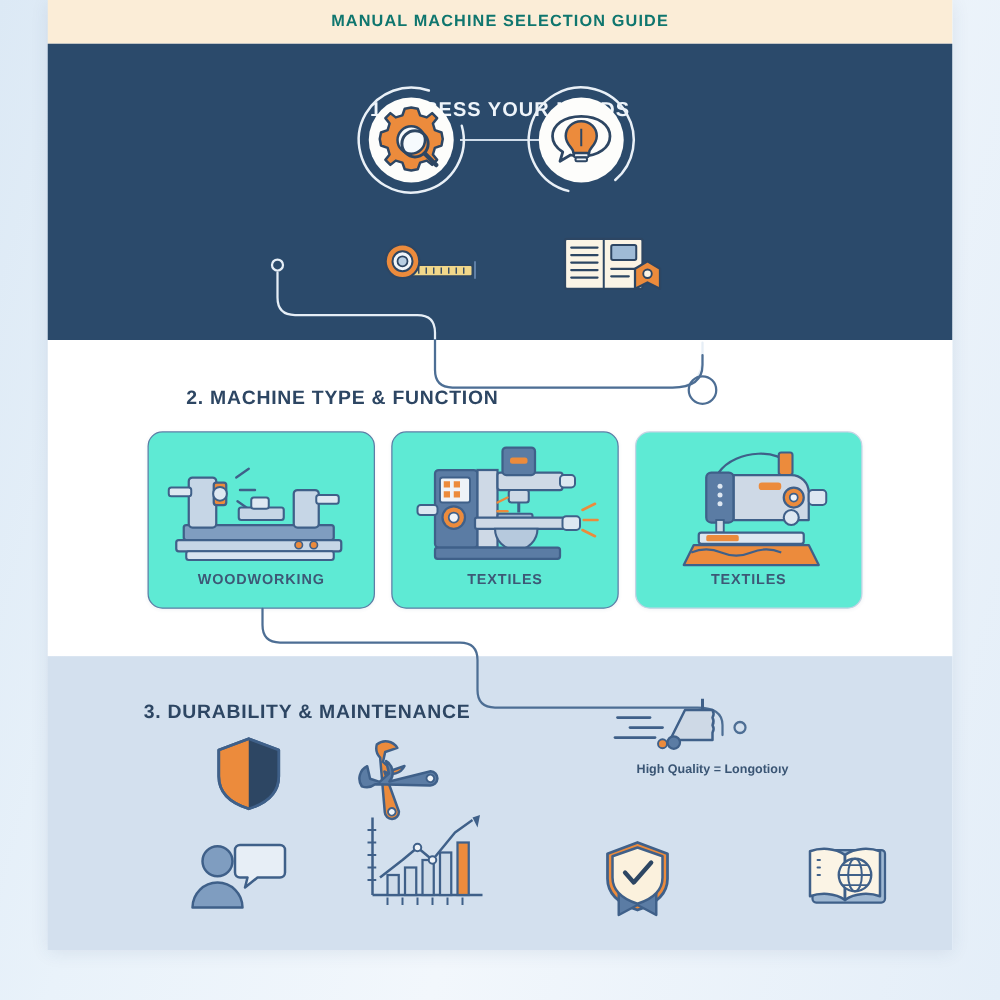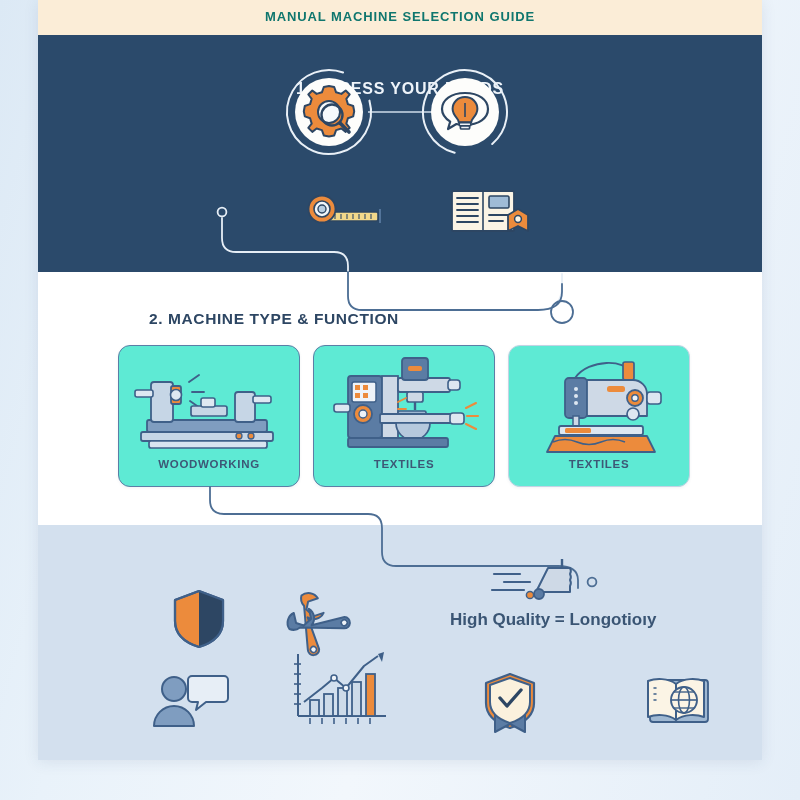--- a/index.html
+++ b/index.html
@@ -43,22 +43,22 @@
     position: absolute;
     font-size: 15.5px; font-weight: 700; letter-spacing: 0.6px;
     color: #2d4663;
   }
   .cap {
     position: absolute; text-align: center;
     font-size: 11.5px; font-weight: 600; letter-spacing: 0.7px;
     color: #3d5876;
   }
   .note {
-    position: absolute; 
-    font-size: 17px; font-weight: 600; color: #3a5574;
+    position: absolute; text-align: center;
+    font-size: 10px; font-weight: 600; color: #3a5574;
   }
   .card {
     position: absolute; border-radius: 12px; background: #5eead4;
     border: 1.6px solid #5c7ea6;
     box-shadow: 0 1px 3px rgba(50,80,120,0.07);
   }
   .card.soft { border-color: #c3d3e4; }
   svg { display: block; overflow: visible; }
   .abs { position: absolute; }
 </style>
@@ -260,20 +260,21 @@
       </svg>
     </div>
     <div class="cap" style="left:0;top:112px;width:180px;">TEXTILES</div>
   </div>
 
   <svg class="abs" style="left:0;top:0;width:724px;height:760px;pointer-events:none">
     <path d="M172 487 V500 Q172 514 186 514 H330 Q344 514 344 528 V552 Q344 566 358 566 H520 Q540 566 540 580 V588" fill="none" stroke="#4d6e94" stroke-width="1.8" stroke-linecap="round"></path>
     <circle cx="554" cy="582" r="4.4" fill="none" stroke="#4d6e94" stroke-width="1.8"></circle>
   </svg>
 
+  <div class="sec-head-dark" style="left:77px;top:561px;">3. DURABILITY &amp; MAINTENANCE</div>
 
   <div class="abs" style="left:132px;top:588px;width:58px;height:62px;">
     <svg width="58" height="62" viewBox="0 0 58 62">
       <path d="M29 3 L53 12 v21 c0 14-11 22-24 26 -13-4-24-12-24-26 V12 z" fill="#ec8b3c" stroke="#3f6089" stroke-width="2.2" stroke-linejoin="round"></path>
       <path d="M29 3 L53 12 v21 c0 14-11 22-24 26 z" fill="#2d4663"></path>
       <path d="M29 3 L53 12 v21 c0 14-11 22-24 26 -13-4-24-12-24-26 V12 z" fill="none" stroke="#3f6089" stroke-width="2.2" stroke-linejoin="round"></path>
     </svg>
   </div>
 
   <div class="abs" style="left:240px;top:586px;width:72px;height:66px;">

